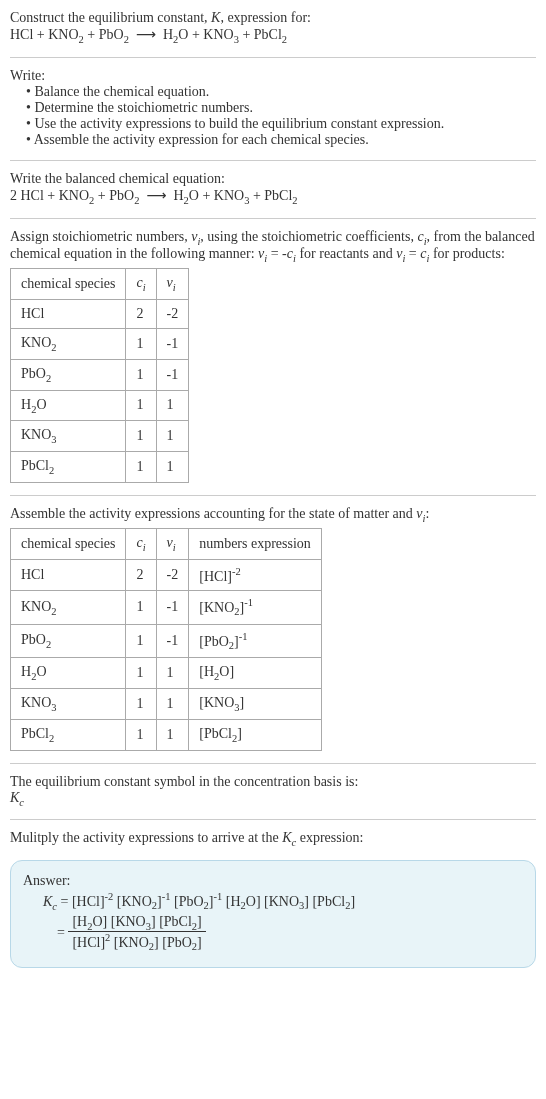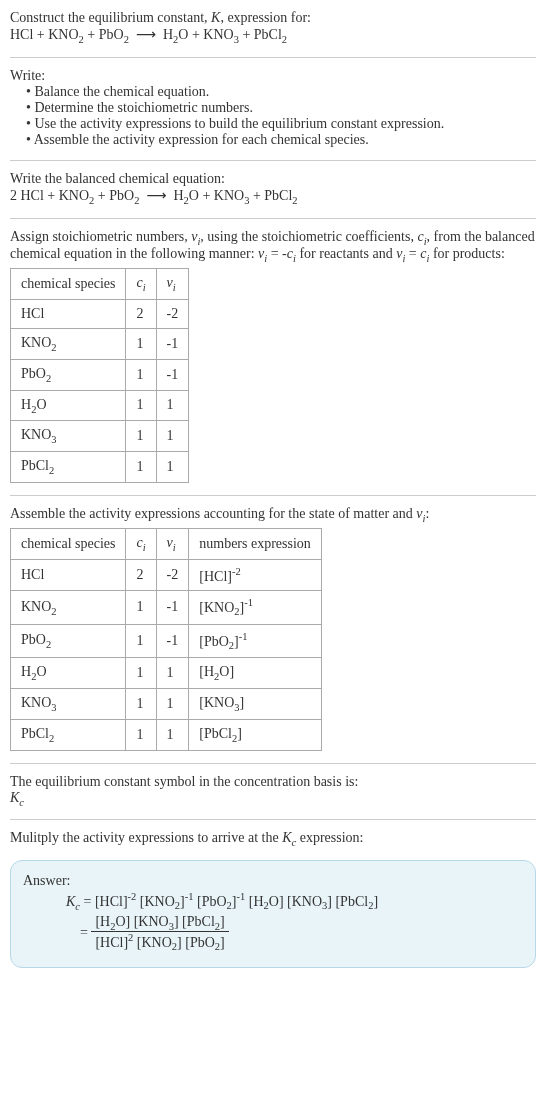--- a/index.html
+++ b/index.html
@@ -48,29 +48,29 @@
       font-weight: normal;
     }
     .answer-box {
       background: #e8f4f8;
       border: 1px solid #b8d8e8;
       border-radius: 12px;
       padding: 12px;
       margin-top: 6px;
     }
     .indent {
-      margin-left: 43px;
+      margin-left: 20px;
     }
     .eq-line {
       margin: 2px 0;
     }
     .frac {
       display: inline-block;
       vertical-align: middle;
-      text-align: center;
+      text-align: right;
     }
     .frac-top {
       display: block;
       border-bottom: 1px solid #333;
       padding: 0 4px;
     }
     .frac-bot {
       display: block;
       padding: 0 4px;
     }

